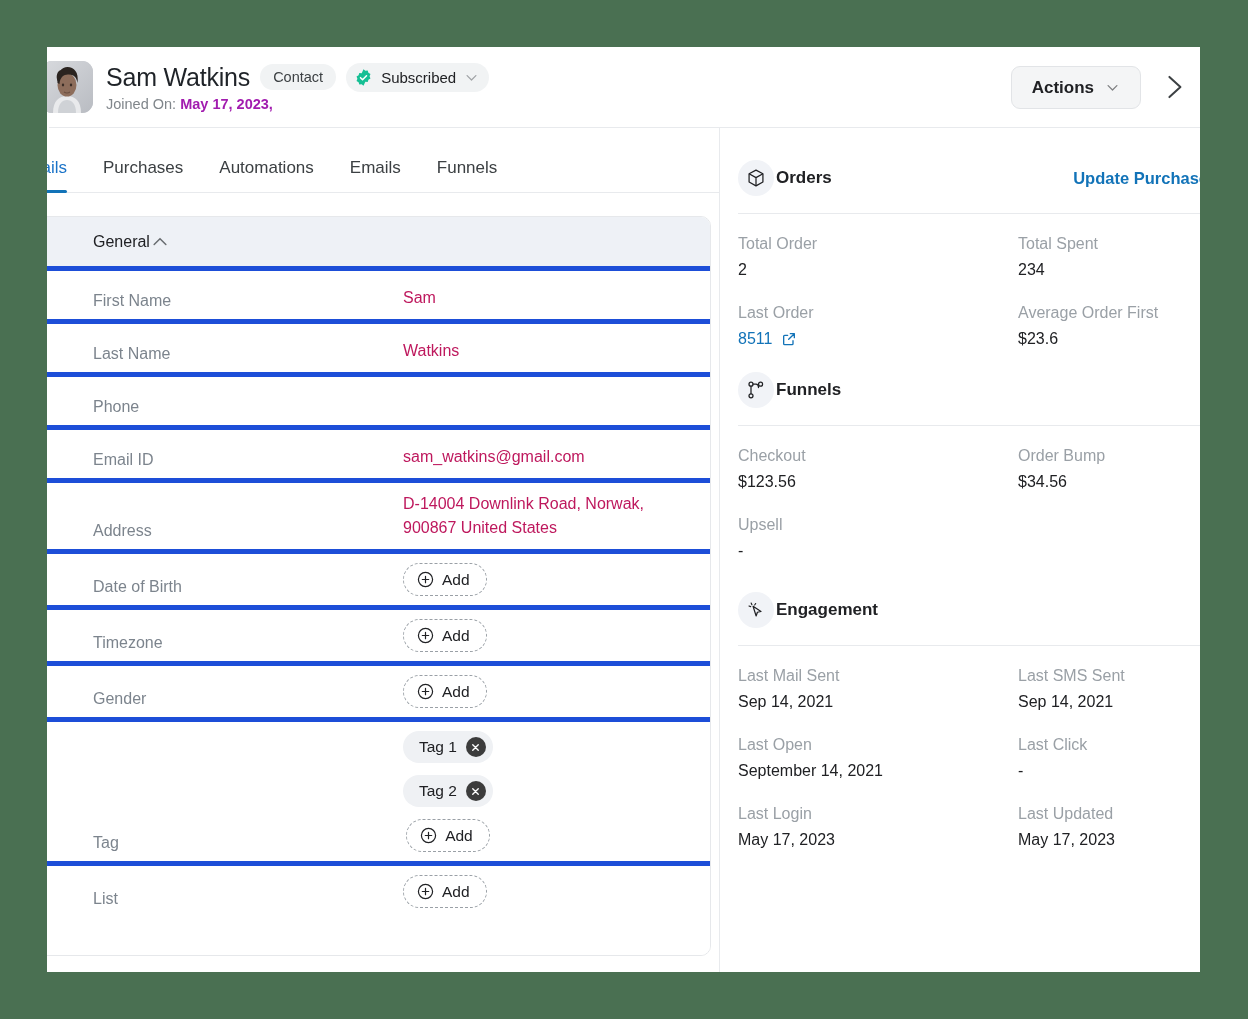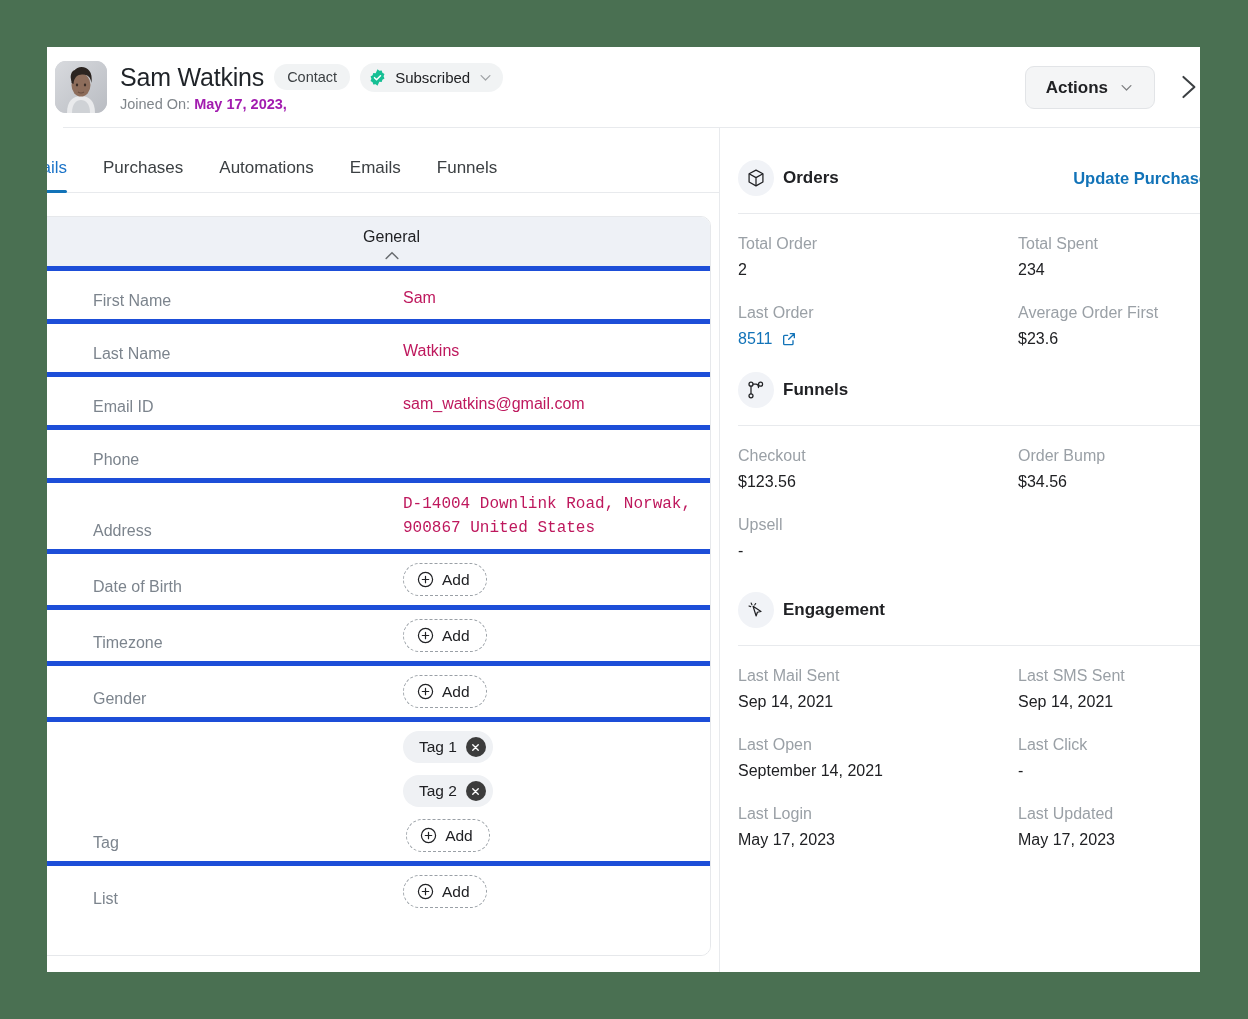--- a/index.html
+++ b/index.html
@@ -19,21 +19,21 @@
     top: 47px;
     width: 1153px;
     height: 925px;
     background: #ffffff;
     overflow: hidden;
   }
 
   
   .hdr {
     position: absolute;
-    left: 16px; top: 0;
+    left: 2px; top: 0;
     width: 1153px; height: 81px;
     background: #ffffff;
     border-bottom: 1px solid #e8eaed;
     display: flex;
     align-items: center;
   }
   .hdr-left {
     display: flex;
     align-items: center;
     gap: 13px;
@@ -167,23 +167,22 @@
     border: 1px solid #e6e8eb;
     border-radius: 10px;
     overflow: hidden;
     background: #fff;
   }
   .card-hd {
     background: #eef1f6;
     height: 49px;
     display: flex;
     align-items: center;
-    justify-content: flex-end;
+    justify-content: flex-start;
     padding: 0 20px 0 55px;
-    flex-direction: column;
   }
   .card-hd-title {
     font-size: 16px;
     color: #202124;
   }
   .chev-up { width: 20px; height: 20px; cursor: pointer; opacity: .75; }
 
   .frow {
     display: flex;
     align-items: flex-end;
@@ -196,21 +195,21 @@
     width: 310px;
     flex: 0 0 310px;
     font-size: 16px;
     color: #7c848d;
   }
   .fvalue {
     font-size: 16px;
     color: #be185d;
     line-height: 1.5;
   }
-  .fvalue.multi { max-width: 300px; font-family: Liberation Mono, monospace; }
+  .fvalue.multi { max-width: 300px; }
 
   .addbtn {
     display: inline-flex;
     align-items: center;
     gap: 8px;
     border: 1.5px dashed #9aa0a6;
     border-radius: 18px;
     padding: 7px 16px 7px 13px;
     background: #fff;
     cursor: pointer;
@@ -260,21 +259,21 @@
 
   
   .sec { margin-bottom: 4px; }
   .sec-hd {
     display: flex;
     align-items: center;
     justify-content: space-between;
     padding-right: 0;
     height: 48px;
   }
-  .sec-hd-l { display: flex; align-items: center; gap: 9px; }
+  .sec-hd-l { display: flex; align-items: center; gap: 2px; }
   .ico-circle {
     width: 36px; height: 36px;
     border-radius: 50%;
     background: #f1f3f7;
     display: flex; align-items: center; justify-content: center;
     flex: 0 0 auto;
   }
   .ico-circle svg { width: 20px; height: 20px; display: block; }
   .sec-title {
     font-size: 17px;
@@ -412,27 +411,27 @@
           <div class="flabel">First Name</div>
           <div class="fvalue">Sam</div>
         </div>
 
         <div class="frow">
           <div class="flabel">Last Name</div>
           <div class="fvalue">Watkins</div>
         </div>
 
         <div class="frow">
+          <div class="flabel">Phone</div>
+          <div class="fvalue"></div>
+        </div>
+
+        <div class="frow">
           <div class="flabel">Email ID</div>
           <div class="fvalue">sam_watkins@gmail.com</div>
-        </div>
-
-        <div class="frow">
-          <div class="flabel">Phone</div>
-          <div class="fvalue"></div>
         </div>
 
         <div class="frow" style="min-height:71px;">
           <div class="flabel">Address</div>
           <div class="fvalue multi">D-14004  Downlink Road, Norwak, 900867 United States</div>
         </div>
 
         <div class="frow">
           <div class="flabel">Date of Birth</div>
           <div class="addbtn">

